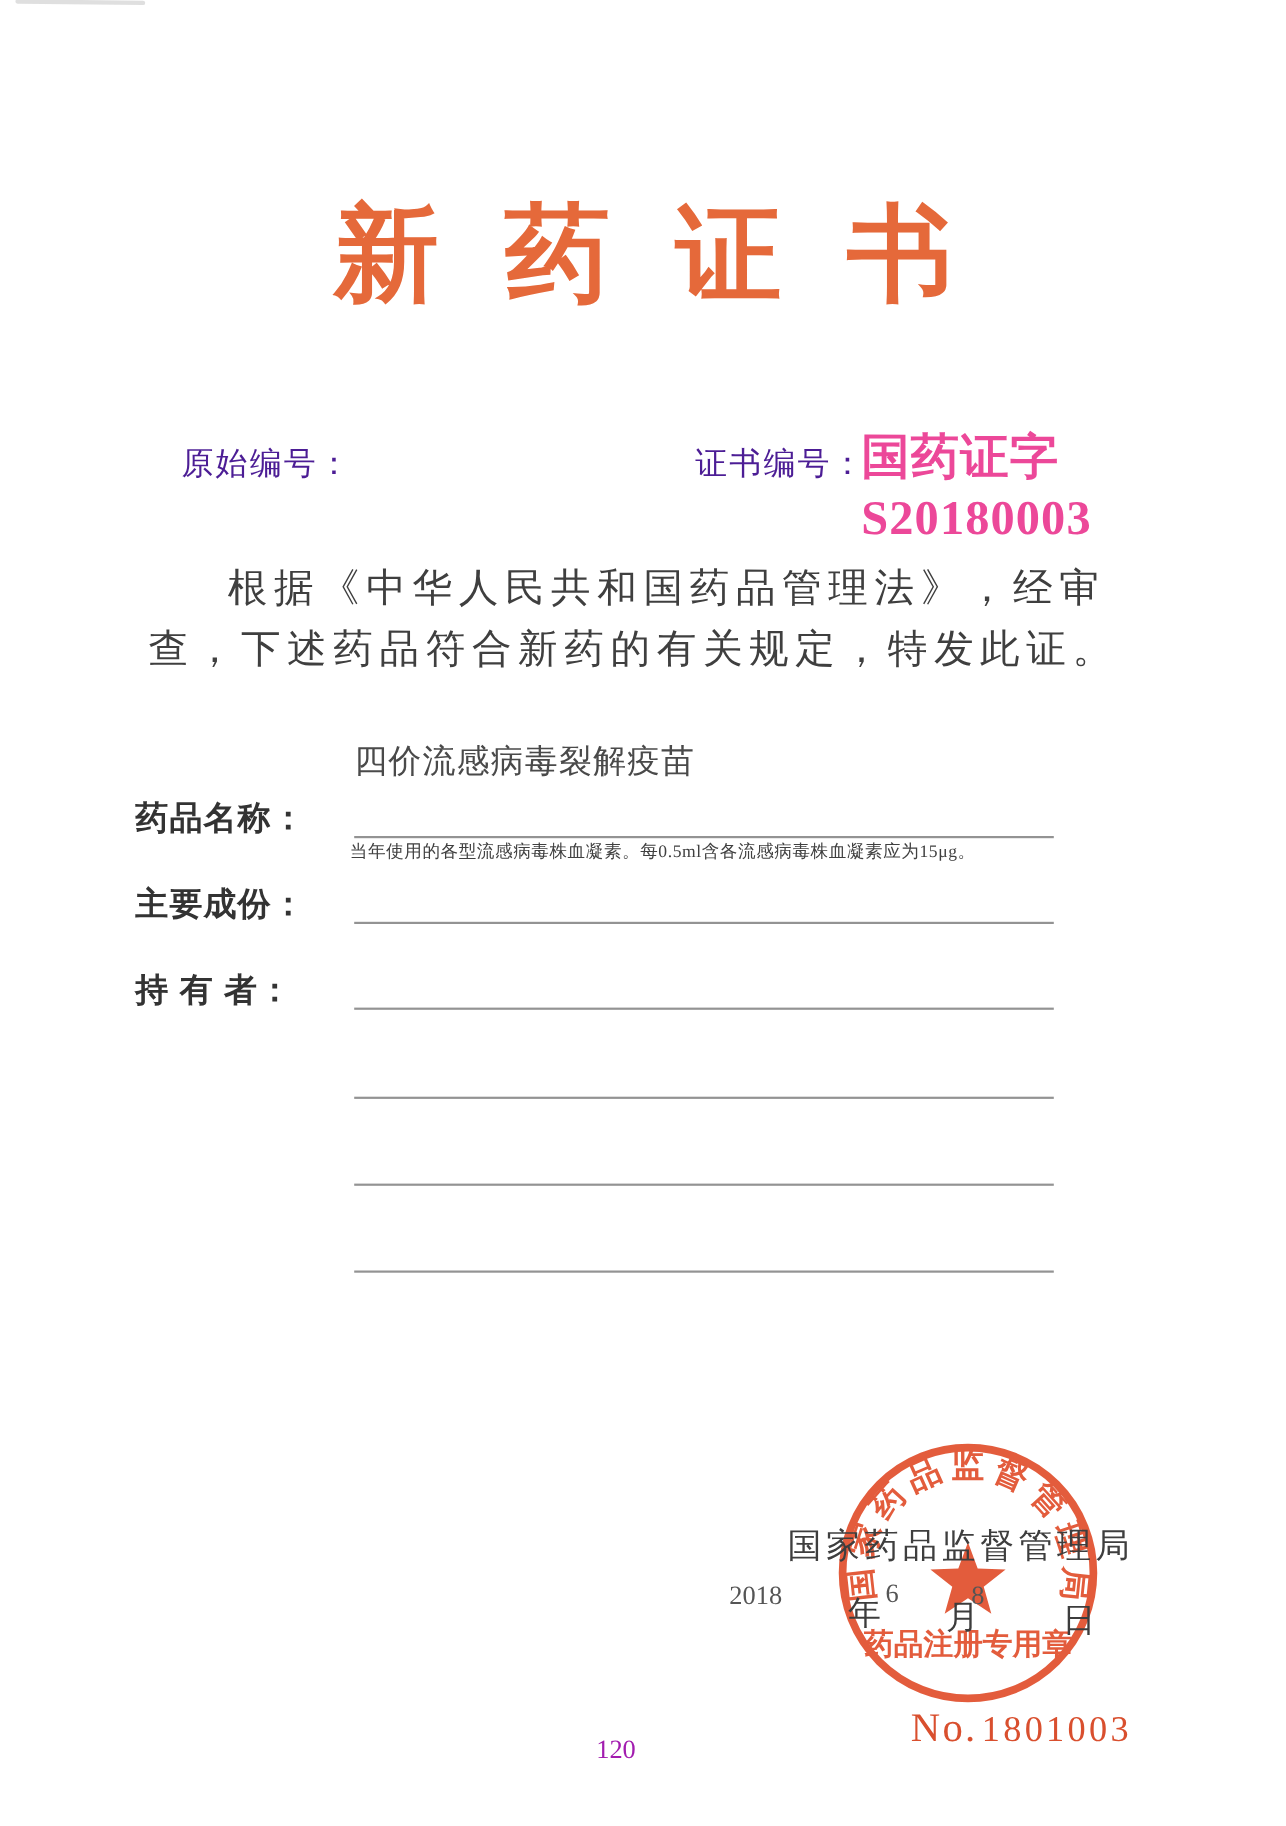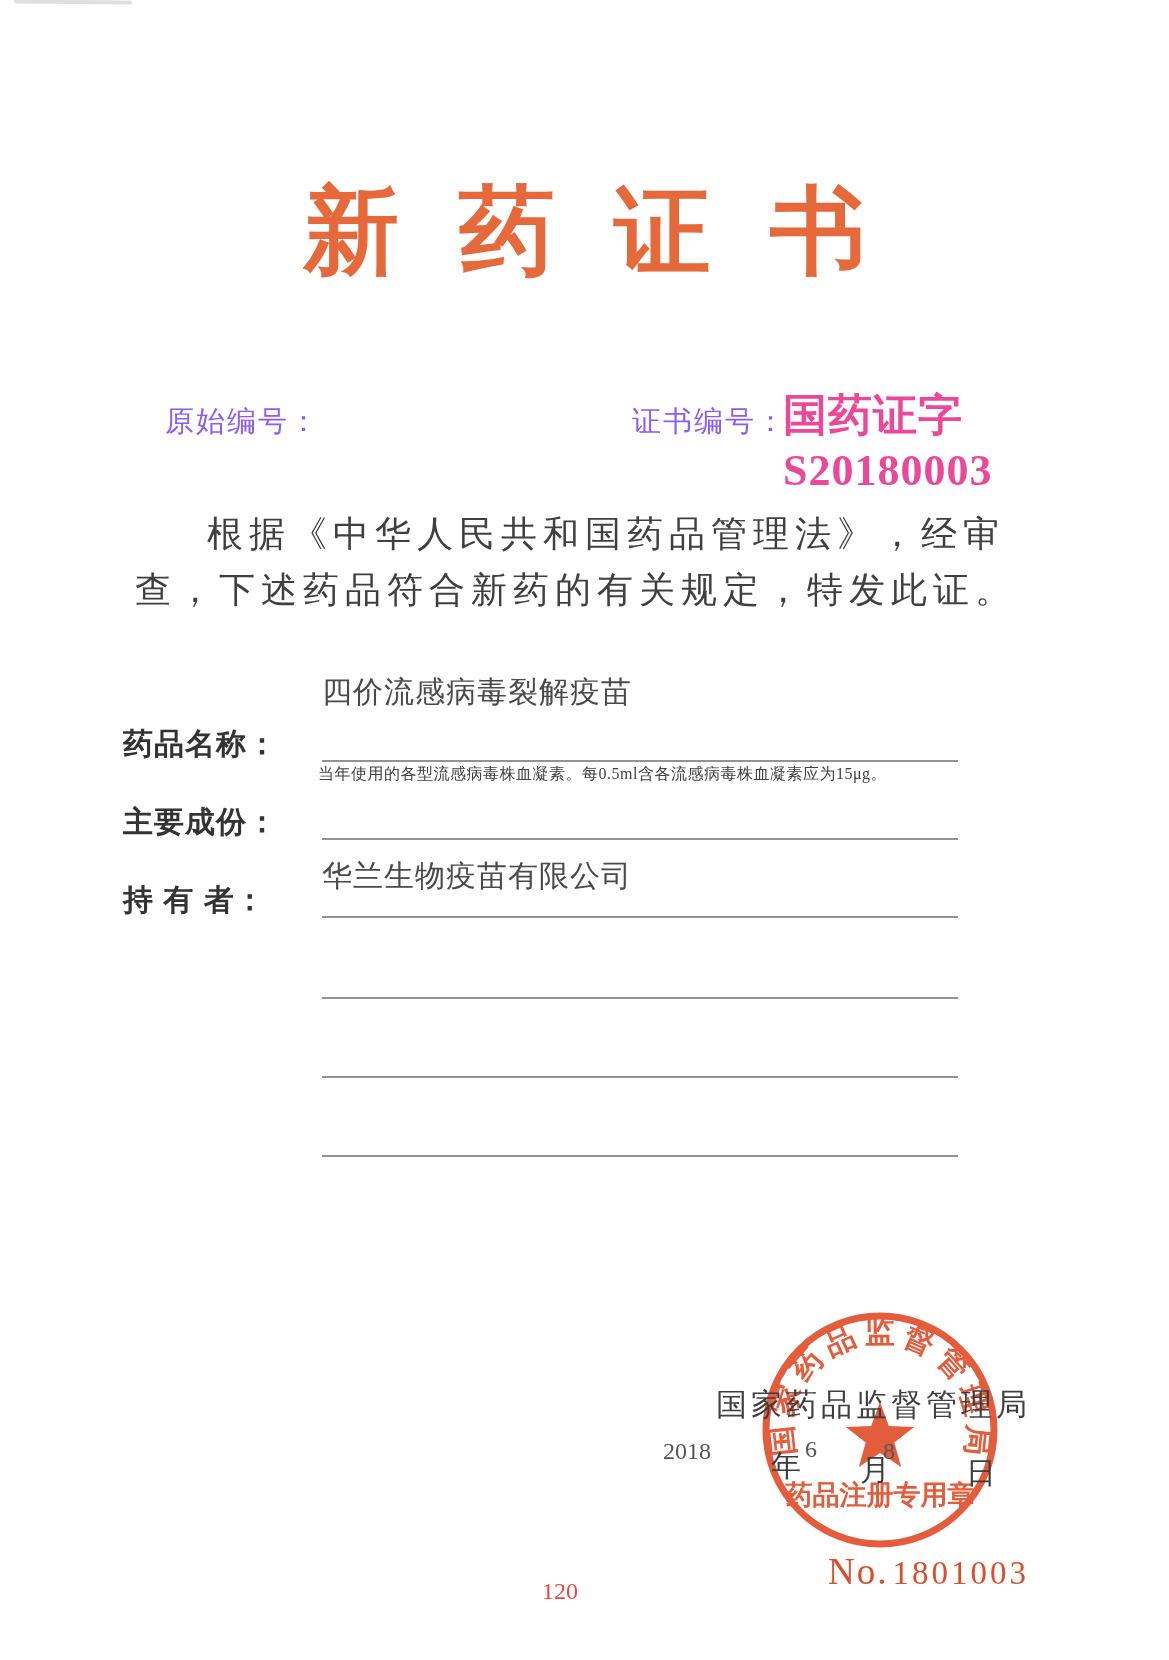--- a/index.html
+++ b/index.html
@@ -20,21 +20,21 @@
   }
   .title{
     left:0;top:168px;width:1169px;
     text-align:center;
     font-size:96px;font-weight:bold;
     color:#e5693a;
   }
   .title span{letter-spacing:.62em;margin-right:-.62em;}
   .num-label{
     font-family:Liberation Mono, monospace;
-    font-size:29px;letter-spacing:2px;color:#8b5cf6;
+    font-size:29px;letter-spacing:2px;color:#4c1d95;
   }
   .cert-value{
     font-size:44px;color:#ec4899;letter-spacing:1px;font-weight:bold;
   }
   .para{
     left:135px;width:856px;
     font-family:"Liberation Sans","DejaVu Sans",sans-serif;
     font-size:36px;color:#3f3f3f;
     text-align:justify;text-align-last:justify;
     white-space:nowrap;letter-spacing:6px;
@@ -69,21 +69,21 @@
     font-size:30px;color:#3c3c3c;z-index:3;
   }
   .stamp{left:755px;top:1308px;z-index:2;opacity:.9;}
   .serial{
     left:828px;top:1550px;z-index:4;color:#d94f2e;white-space:nowrap;
   }
   .serial .prefix{font-size:37px;letter-spacing:2px;margin-top:36px;}
   .serial .digits{font-size:33px;letter-spacing:3px;}
   .pagenum{
     left:0;top:1578px;width:1120px;text-align:center;
-    font-size:24px;color:#ef4444;
+    font-size:24px;color:#a21caf;
   }
 </style>
 </head>
 <body>
 
 <div class="page">
 
   <div class="abs smudge"></div>
 
   <div class="abs title">
@@ -105,21 +105,20 @@
   <div class="abs field-label" style="left:123px;top:724px;">药品名称：</div>
 
   <div class="abs rule" style="top:760px;"></div>
 
   <div class="abs note" style="left:318px;top:764px;">当年使用的各型流感病毒株血凝素。每0.5ml含各流感病毒株血凝素应为15μg。</div>
 
   <div class="abs field-label" style="left:123px;top:802px;">主要成份：</div>
 
   <div class="abs rule" style="top:838px;"></div>
 
-  <div class="abs field-value" style="left:322px;top:856px;">华兰生物疫苗有限公司</div>
 
   <div class="abs field-label" style="left:123px;top:880px;">持 有 者：</div>
 
   <div class="abs rule" style="top:916px;"></div>
 
   <div class="abs rule" style="top:997px;"></div>
   <div class="abs rule" style="top:1076px;"></div>
   <div class="abs rule" style="top:1155px;"></div>
 
   <svg class="abs stamp" width="250" height="248" viewBox="0 0 250 248">

